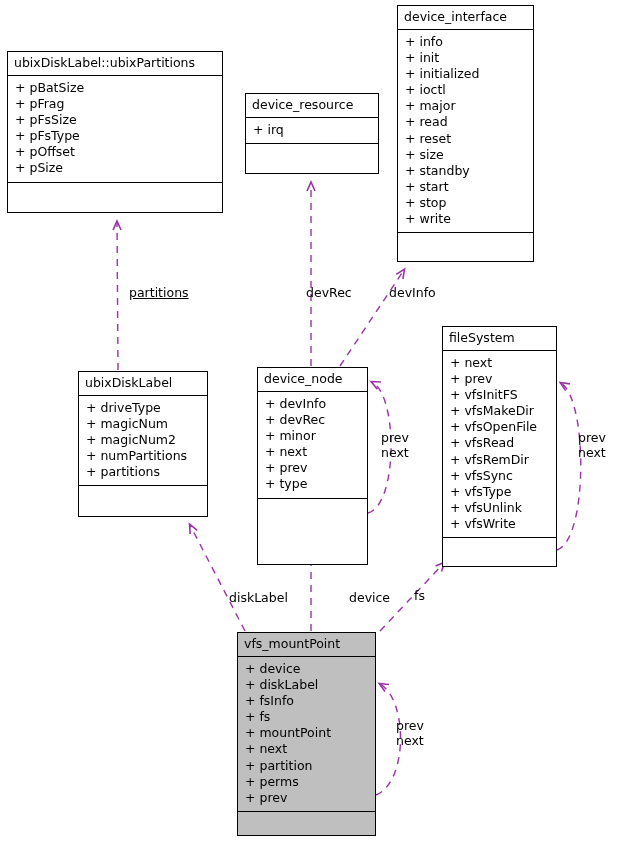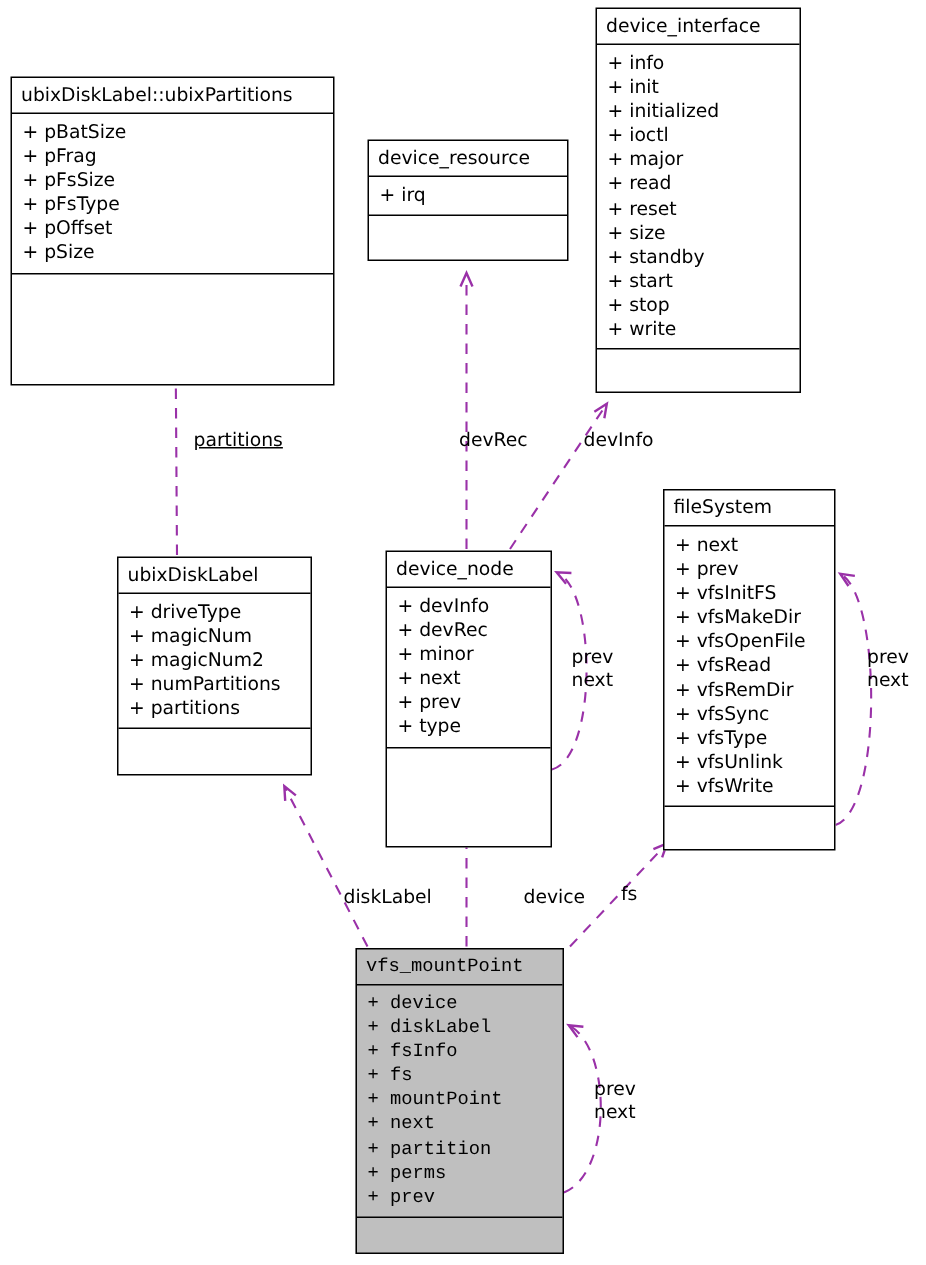--- a/index.html
+++ b/index.html
@@ -3,21 +3,21 @@
 <meta charset="utf-8">
 <style>
   html,body{margin:0;padding:0;background:#ffffff;}
   body{width:617px;height:843px;position:relative;overflow:hidden;
        font-family:"DejaVu Sans","Liberation Sans",sans-serif;}
   #canvas{position:absolute;left:0;top:0;width:617px;height:843px;}
   svg.edges{position:absolute;left:0;top:0;width:617px;height:843px;pointer-events:none;}
 
   .uml-class{position:absolute;box-sizing:border-box;border:1px solid #000;
              background:#ffffff;}
-  .uml-class.highlight{background:#bfbfbf;font-family:Liberation Mono, monospace;}
+  .uml-class.highlight{background:#bfbfbf;}
   .cls-title{font-size:12.5px;color:#000;
              padding:4px 6px 5px 6px;border-bottom:1px solid #000;
              white-space:nowrap;line-height:14px;}
   .cls-attrs{border-bottom:1px solid #000;padding:4px 0 5px 0;}
   .attr{font-size:12.5px;color:#000;line-height:16.1px;padding:0 6px 0 7px;
         white-space:nowrap;}
   .cls-ops{min-height:18px;}
 
   .edge-label{position:absolute;font-size:12.5px;color:#000;
               white-space:pre;line-height:15px;}
@@ -41,21 +41,21 @@
       <path d="M245,631 L190,525"></path>
       <path d="M311,631 L311,538"></path>
       <path d="M380,631 L444,563"></path>
       <path d="M368,513 C398,505 398,395 372,382"></path>
       <path d="M557,550 C588,540 588,400 561,383"></path>
       <path d="M376,795 C408,782 408,700 380,684"></path>
     </g>
   </svg>
 
   <div id="classes">
-      <div class="uml-class" style="left: 7px; top: 51px; width: 216px; height: 206px;">
+      <div class="uml-class" style="left: 7px; top: 51px; width: 216px; height: 162px;">
         <div class="cls-title">ubixDiskLabel::ubixPartitions</div>
         <div class="cls-attrs">
           <div class="attr">+ pBatSize</div>
           <div class="attr">+ pFrag</div>
           <div class="attr">+ pFsSize</div>
           <div class="attr">+ pFsType</div>
           <div class="attr">+ pOffset</div>
           <div class="attr">+ pSize</div>
         </div>
         <div class="cls-ops"></div>

